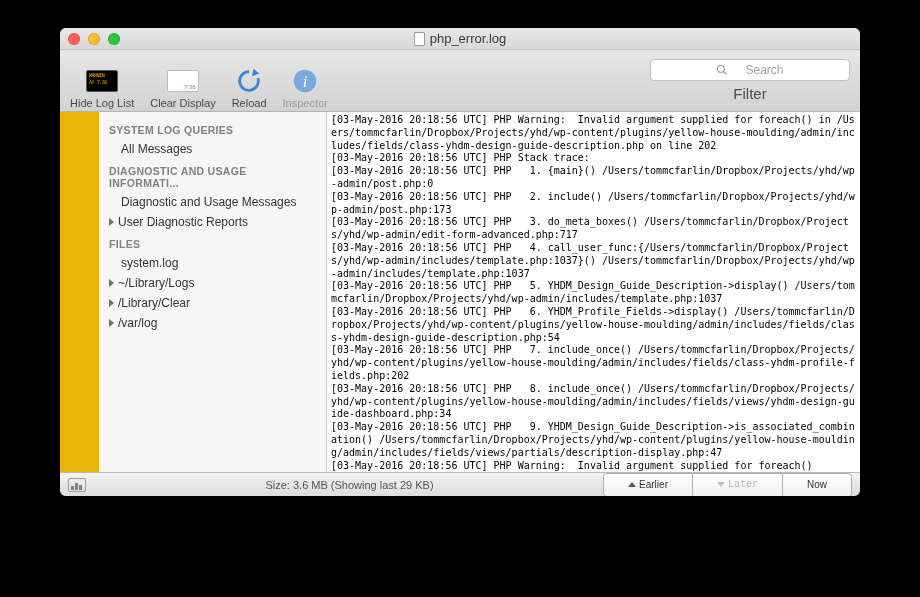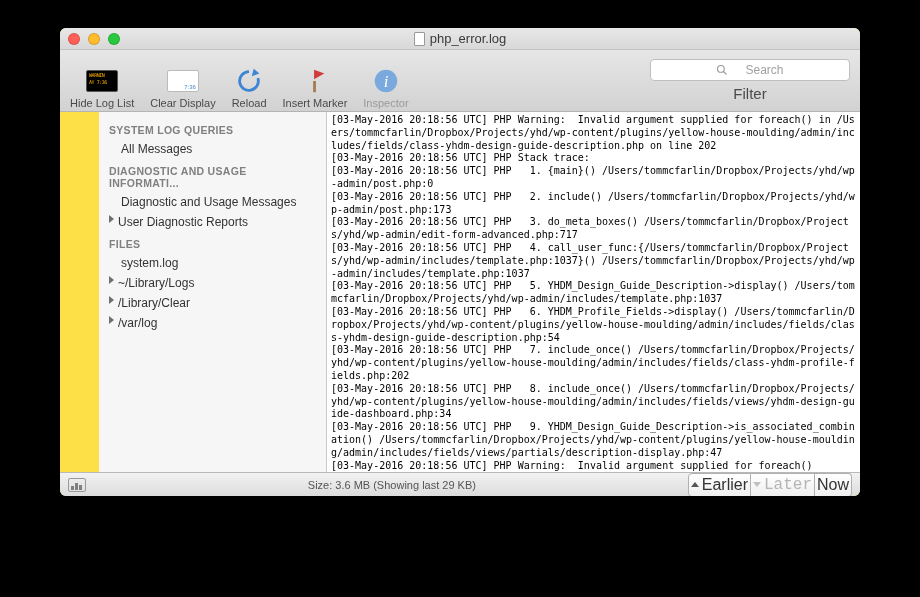--- a/index.html
+++ b/index.html
@@ -9,21 +9,21 @@
     width: 920px;
     height: 597px;
     position: relative;
   }
   .window {
     position: absolute;
     left: 60px;
     top: 28px;
     width: 800px;
     height: 468px;
-    background: #fde047;
+    background: #eab308;
     border-radius: 6px;
     box-shadow: 0 10px 40px rgba(0,0,0,0.5);
     display: flex;
     flex-direction: column;
     overflow: hidden;
   }
   .titlebar {
     height: 22px;
     background: linear-gradient(#e8e8e8,#d8d8d8);
     display: flex;
@@ -111,20 +111,21 @@
     color: #808080;
     font-weight: 600;
     letter-spacing: 0.3px;
     padding: 6px 10px 3px 10px;
   }
   .side-item {
     padding: 3px 10px 3px 22px;
     font-size: 12px;
     color: #333;
     display: flex;
+    align-items: center;
     gap: 4px;
   }
   .side-item .tri {
     margin-left: -12px;
     width: 0; height: 0;
     border-top: 4px solid transparent;
     border-bottom: 4px solid transparent;
     border-left: 5px solid #6f6f6f;
   }
   .log-pane {
@@ -156,24 +157,24 @@
     border-radius: 2px;
     display: flex; align-items: flex-end; gap:1px;
     padding: 1px 2px;
     margin-right: 10px;
   }
   .status-icon span { width:3px; background:#808080;}
   .status-center { flex:1; text-align:center; }
   .seg-group { display:flex; margin-left:auto; }
   .seg {
     height: 24px;
-    padding: 0 2px;
+    padding: 0 24px;
     background: linear-gradient(#ffffff,#efefef);
     border: 1px solid #b0b0b0;
-    font-size: 16px;
+    font-size: 10px;
     color: #333;
     display:flex; align-items:center; gap:3px;
   }
   .seg.dim { color:#b5b5b5;font-family:Liberation Mono, monospace; }
   .seg:first-child { border-radius: 4px 0 0 4px; }
   .seg:nth-child(2) { border-left:0; }
   .seg:last-child { border-radius: 0 4px 4px 0; border-left:0;}
   .tri-up, .tri-down { width:0; height:0; }
   .tri-up { border-left:4px solid transparent; border-right:4px solid transparent; border-bottom:5px solid #555; }
   .tri-down { border-left:4px solid transparent; border-right:4px solid transparent; border-top:5px solid #c0c0c0; }
@@ -217,29 +218,20 @@
     </div>
     <div class="tb-btn">
       <div class="tb-icon icon-reload">
         <svg viewBox="0 0 32 32">
             <path d="M16 6a10 10 0 1 0 9.5 7" stroke="#3b85d4" stroke-width="3" fill="none"></path>
             <path d="M21 3 l6 5 -8 3 z" fill="#3b85d4"></path>
           </svg>
       </div>
       <span>Reload</span>
     </div>
-    <div class="tb-btn">
-      <div class="tb-icon icon-marker">
-        <svg viewBox="0 0 32 32">
-            <rect x="14" y="16" width="3" height="12" fill="#a67c52"></rect>
-            <path d="M15 4 L26 8 L15 14 Z" fill="#d23b3b"></path>
-          </svg>
-      </div>
-      <span>Insert Marker</span>
-    </div>
     <div class="tb-btn dim">
       <div class="tb-icon icon-inspector">
         <svg viewBox="0 0 32 32">
             <circle cx="16" cy="16" r="12" fill="#7aa9de"></circle>
             <text x="16" y="22" text-anchor="middle" font-size="18" font-style="italic" font-family="Georgia" fill="#fff">i</text>
           </svg>
       </div>
       <span>Inspector</span>
     </div>
     <div class="tb-search-wrap">

